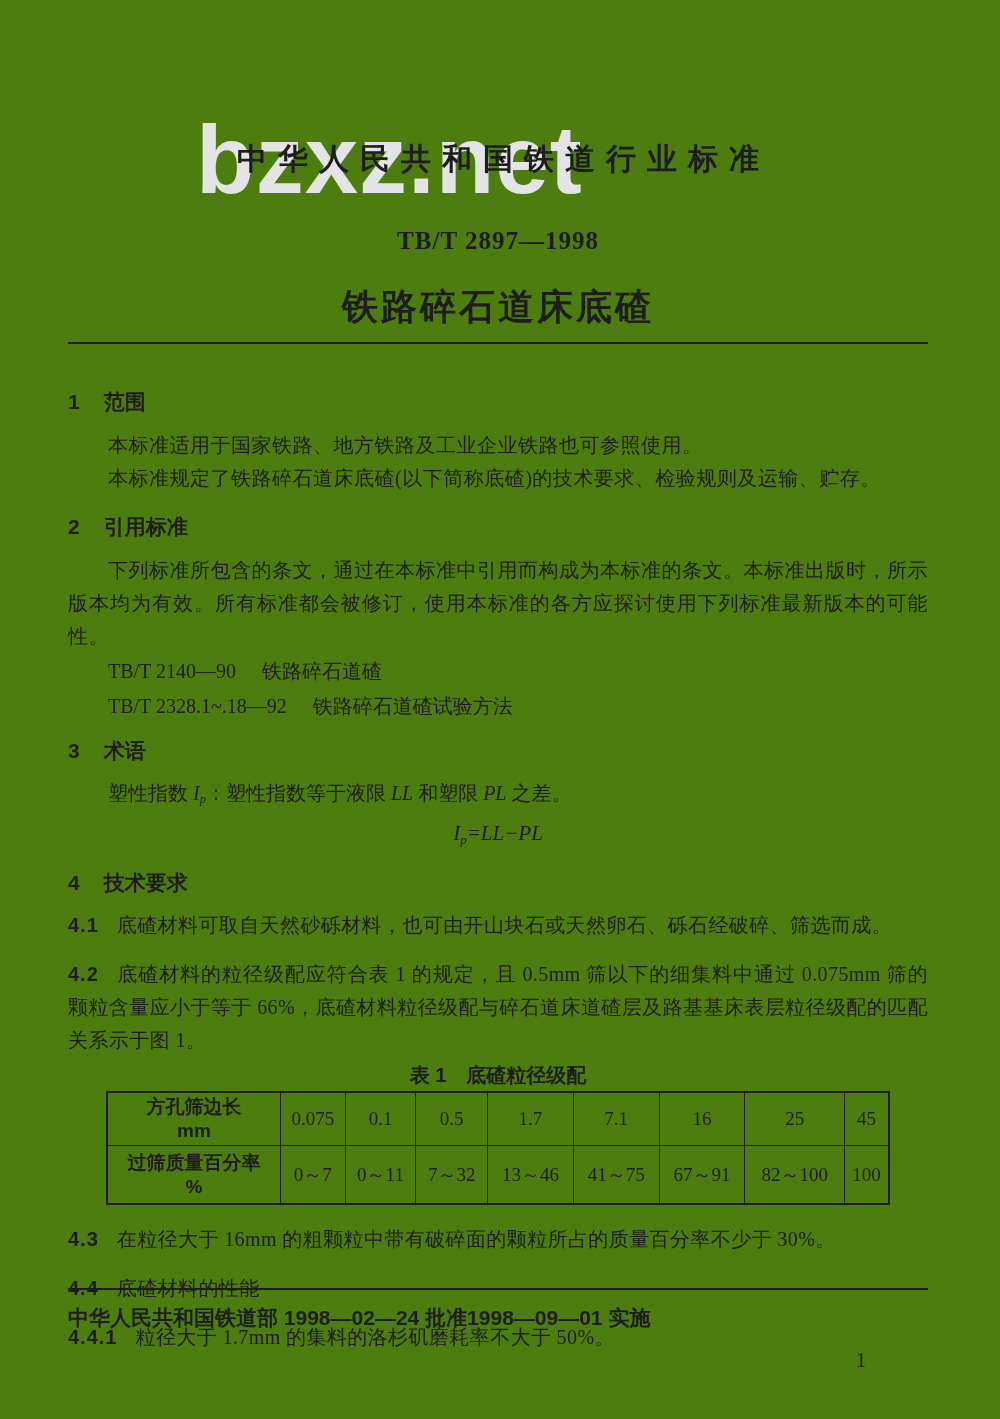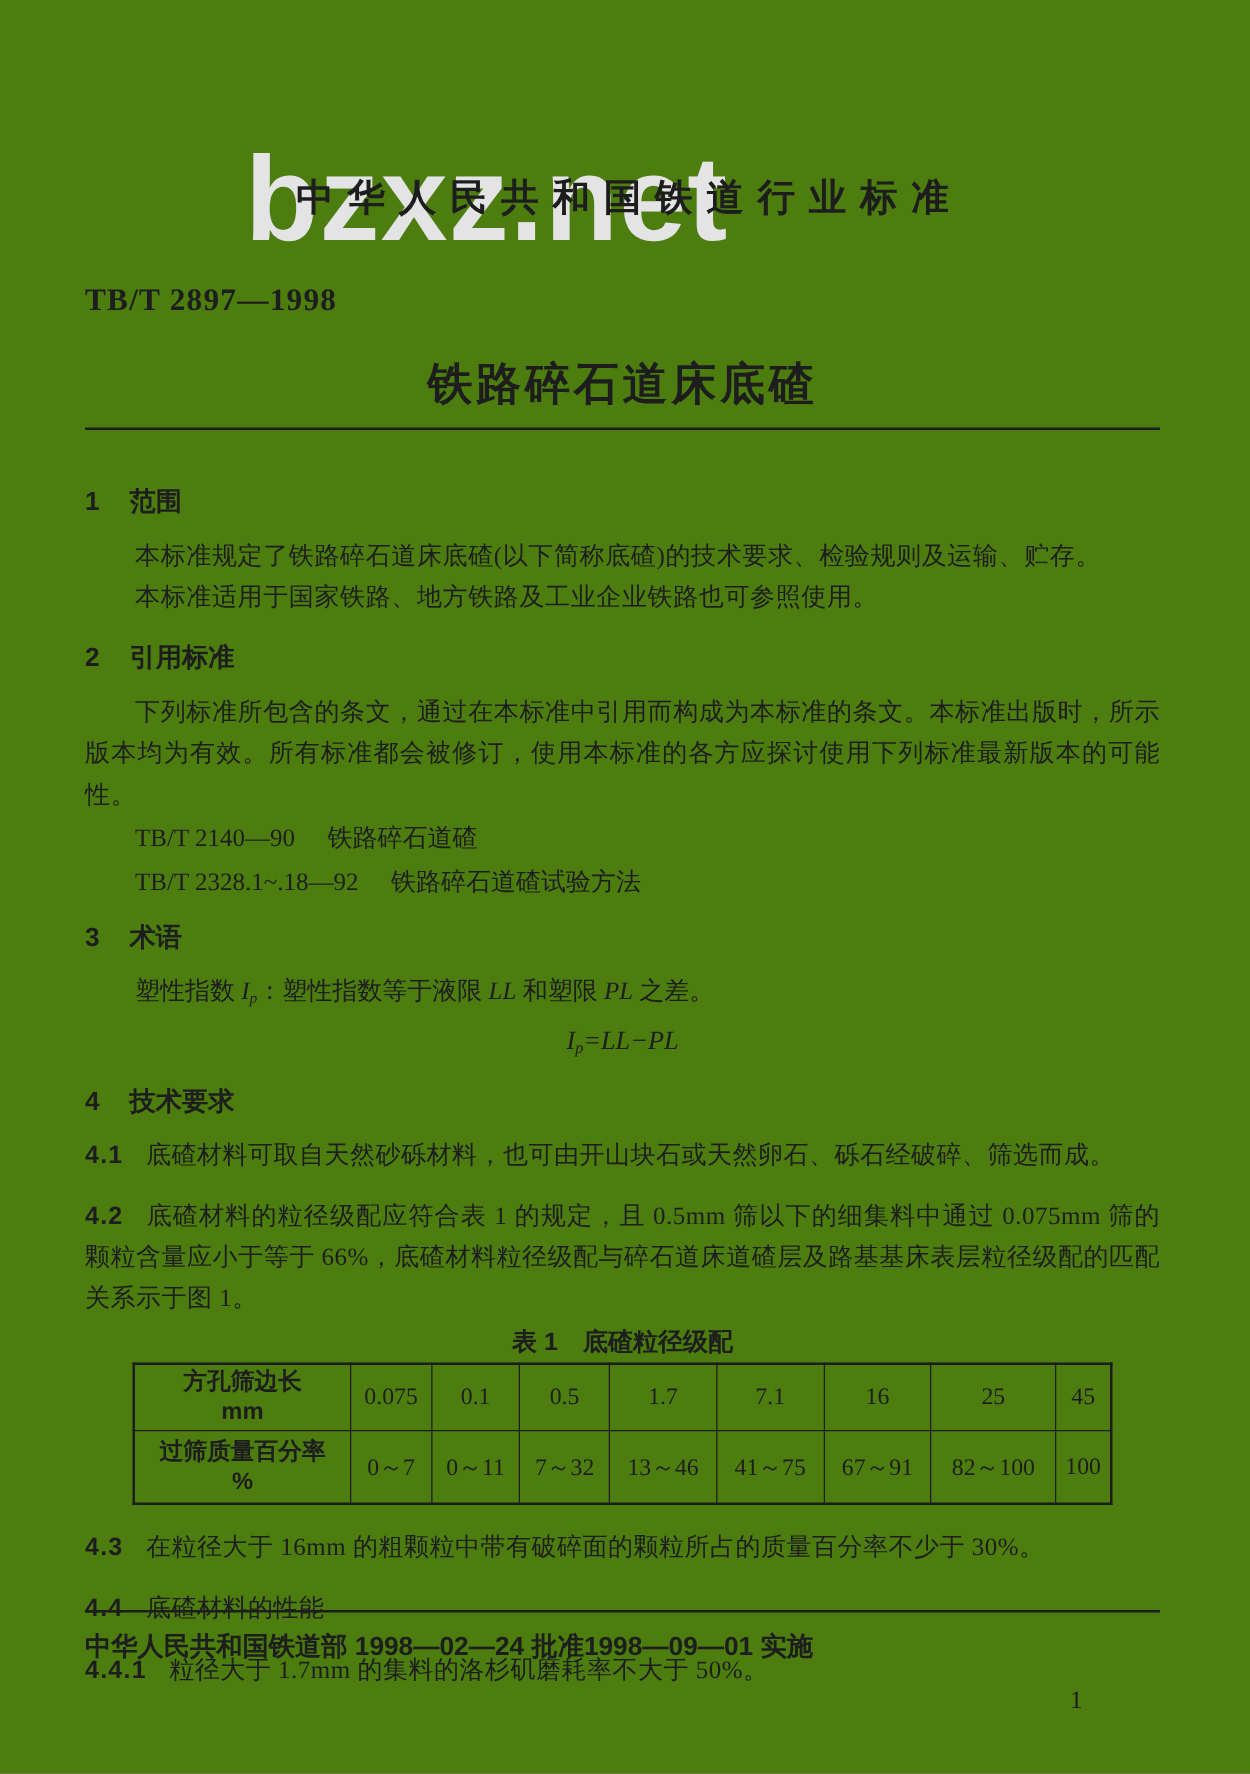--- a/index.html
+++ b/index.html
@@ -25,21 +25,21 @@
     padding:140px 72px 0 68px;
   }
   .banner {
     text-align:center;
     font-family:"Liberation Sans","DejaVu Sans",sans-serif;
     font-weight:bold; font-size:30px; line-height:38px;
     letter-spacing:11px; text-indent:11px;
   }
   .doc-number {
     margin-top:48px;
-    text-align:left;
+    text-align:center;
     font-weight:bold; font-size:25px; line-height:30px;
     letter-spacing:1px;
   }
   .doc-title {
     margin:28px 0 0 0;
     text-align:center;
     font-family:"Liberation Sans","DejaVu Sans",sans-serif;
     font-weight:bold; font-size:36px; line-height:46px;
     letter-spacing:3px;
   }
@@ -148,22 +148,22 @@
 
     <div class="banner">中华人民共和国铁道行业标准</div>
 
     <div class="doc-number">TB/T 2897—1998</div>
 
     <h1 class="doc-title">铁路碎石道床底碴</h1>
 
     <hr class="rule-top">
 
     <h2 class="sec"><span class="sec-num">1</span><span>范围</span></h2>
+    <p class="body">本标准适用于国家铁路、地方铁路及工业企业铁路也可参照使用。</p>
     <p class="body">本标准规定了铁路碎石道床底碴(以下简称底碴)的技术要求、检验规则及运输、贮存。</p>
-    <p class="body">本标准适用于国家铁路、地方铁路及工业企业铁路也可参照使用。</p>
 
     <h2 class="sec sec2"><span class="sec-num">2</span><span>引用标准</span></h2>
     <p class="body">下列标准所包含的条文，通过在本标准中引用而构成为本标准的条文。本标准出版时，所示版本均为有效。所有标准都会被修订，使用本标准的各方应探讨使用下列标准最新版本的可能性。</p>
     <p class="ref"><span class="ref-code">TB/T 2140—90</span><span>铁路碎石道碴</span></p>
     <p class="ref"><span class="ref-code">TB/T 2328.1~.18—92</span><span>铁路碎石道碴试验方法</span></p>
 
     <h2 class="sec sec3"><span class="sec-num">3</span><span>术语</span></h2>
     <p class="term"><span>塑性指数 </span><span class="var"><span>I</span><span class="sub">p</span></span><span>：塑性指数等于液限 </span><span class="var">LL</span><span> 和塑限 </span><span class="var">PL</span><span> 之差。</span></p>
     <p class="formula"><span>I</span><span class="sub">p</span><span>=LL−PL</span></p>
 

